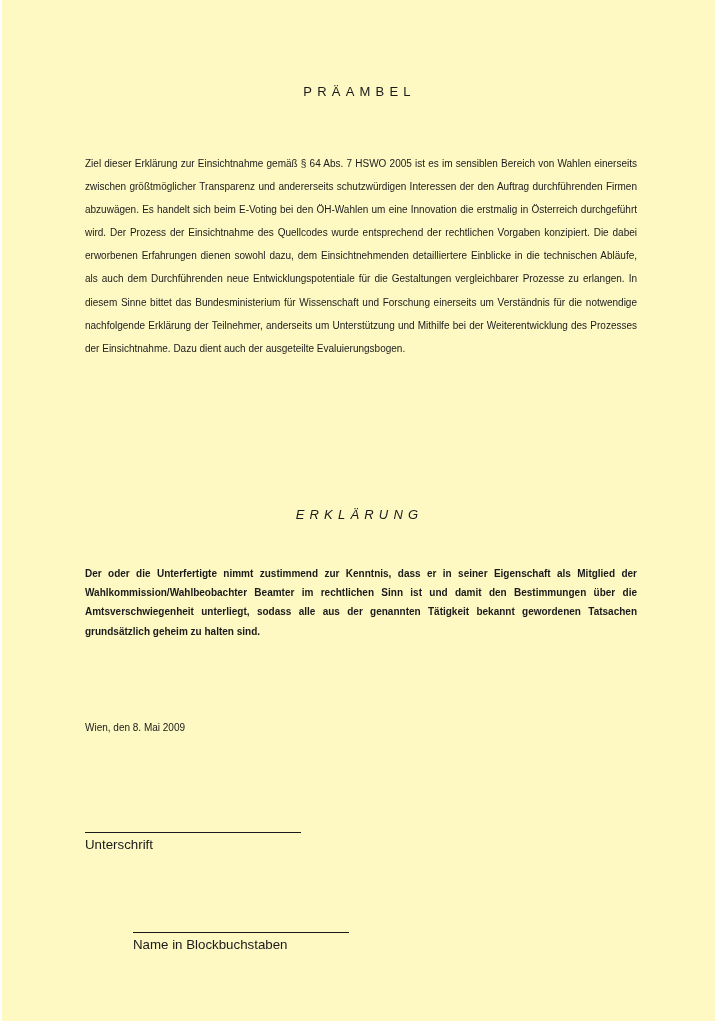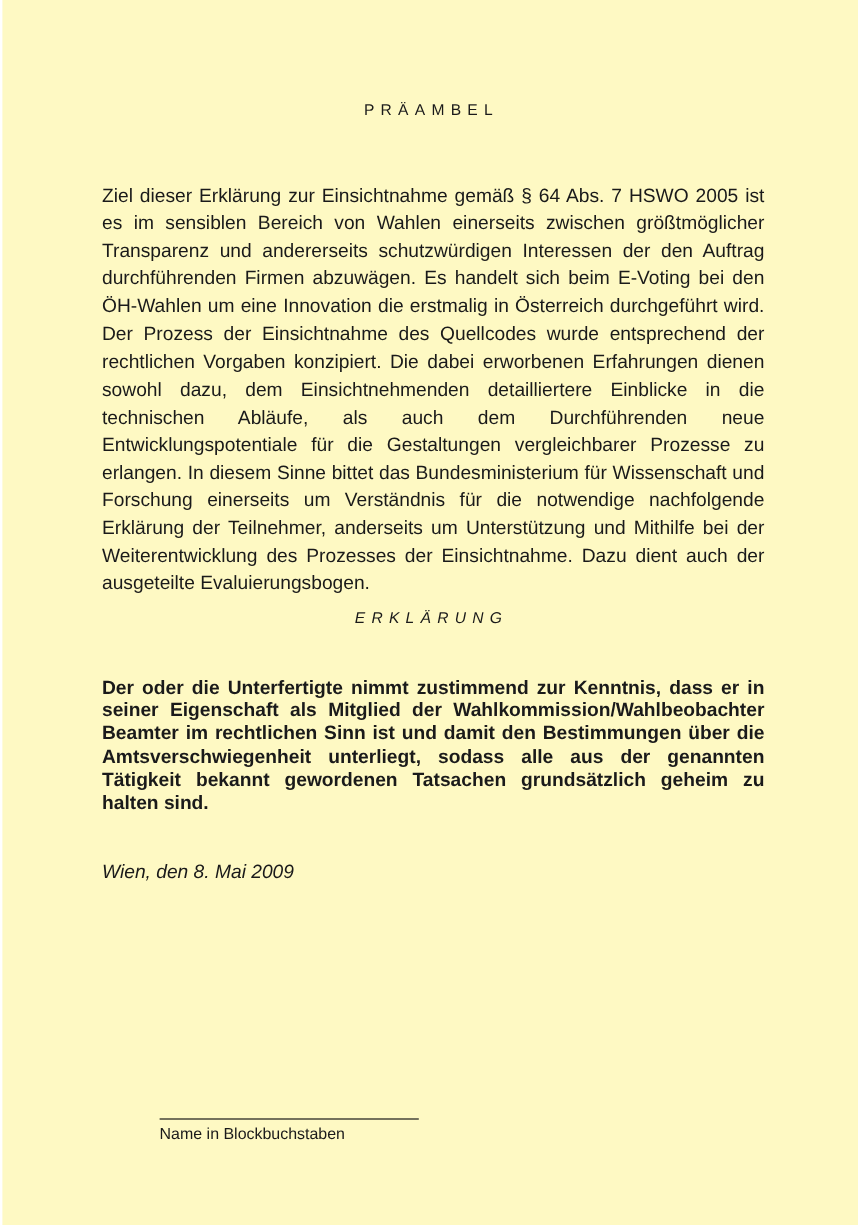--- a/index.html
+++ b/index.html
@@ -30,42 +30,41 @@
       letter-spacing: 5.2px;
       color: #1a1a1a;
     }
     .heading-preamble { top: 84px; }
     .heading-erklaerung { top: 507px; font-style: italic; }
 
     .para {
       position: absolute;
       left: 83px;
       width: 552px;
-      font-size: 16px;
+      font-size: 10px;
       text-align: justify;
       text-align-last: left;
     }
     .preamble-body {
       top: 152px;
       line-height: 23.1px;
     }
     .decl-1 {
       top: 564px;
       line-height: 19.2px;
       font-weight: bold;
     }
     .decl-2 {
       top: 660px;
       line-height: 19.2px;
     }
     .place-date {
       top: 718px;
       line-height: 19.2px;
       text-align: center;
-      font-style: italic;
     }
 
     .sig-block {
       position: absolute;
       left: 83px;
       width: 216px;
     }
     .sig-line {
       width: 216px;
       height: 0;
@@ -88,19 +87,23 @@
 
   <div class="para preamble-body">Ziel dieser Erklärung zur Einsichtnahme gemäß § 64 Abs. 7 HSWO 2005 ist es im sensiblen Bereich von Wahlen einerseits zwischen größtmöglicher Transparenz und andererseits schutzwürdigen Interessen der den Auftrag durchführenden Firmen abzuwägen. Es handelt sich beim E-Voting bei den ÖH-Wahlen um eine Innovation die erstmalig in Österreich durchgeführt wird. Der Prozess der Einsichtnahme des Quellcodes wurde entsprechend der rechtlichen Vorgaben konzipiert. Die dabei erworbenen Erfahrungen dienen sowohl dazu, dem Einsichtnehmenden detailliertere Einblicke in die technischen Abläufe, als auch dem Durchführenden neue Entwicklungspotentiale für die Gestaltungen vergleichbarer Prozesse zu erlangen. In diesem Sinne bittet das Bundesministerium für Wissenschaft und Forschung einerseits um Verständnis für die notwendige nachfolgende Erklärung der Teilnehmer, anderseits um Unterstützung und Mithilfe bei der Weiterentwicklung des Prozesses der Einsichtnahme. Dazu dient auch der ausgeteilte Evaluierungsbogen.</div>
 
   <div class="heading heading-erklaerung">ERKLÄRUNG</div>
 
   <div class="para decl-1">Der oder die Unterfertigte nimmt zustimmend zur Kenntnis, dass er in seiner Eigenschaft als Mitglied der Wahlkommission/Wahlbeobachter Beamter im rechtlichen Sinn ist und damit den Bestimmungen über die Amtsverschwiegenheit unterliegt, sodass alle aus der genannten Tätigkeit bekannt gewordenen Tatsachen grundsätzlich geheim zu halten sind.</div>
 
 
   <div class="para place-date">Wien, den 8. Mai 2009</div>
 
+  <div class="sig-block sig-1">
+    <div class="sig-line"></div>
+    <div class="sig-label">Unterschrift</div>
+  </div>
 
   <div class="sig-block sig-2">
     <div class="sig-line"></div>
     <div class="sig-label">Name in Blockbuchstaben</div>
   </div>
 
 </div>
 
 </body></html>

